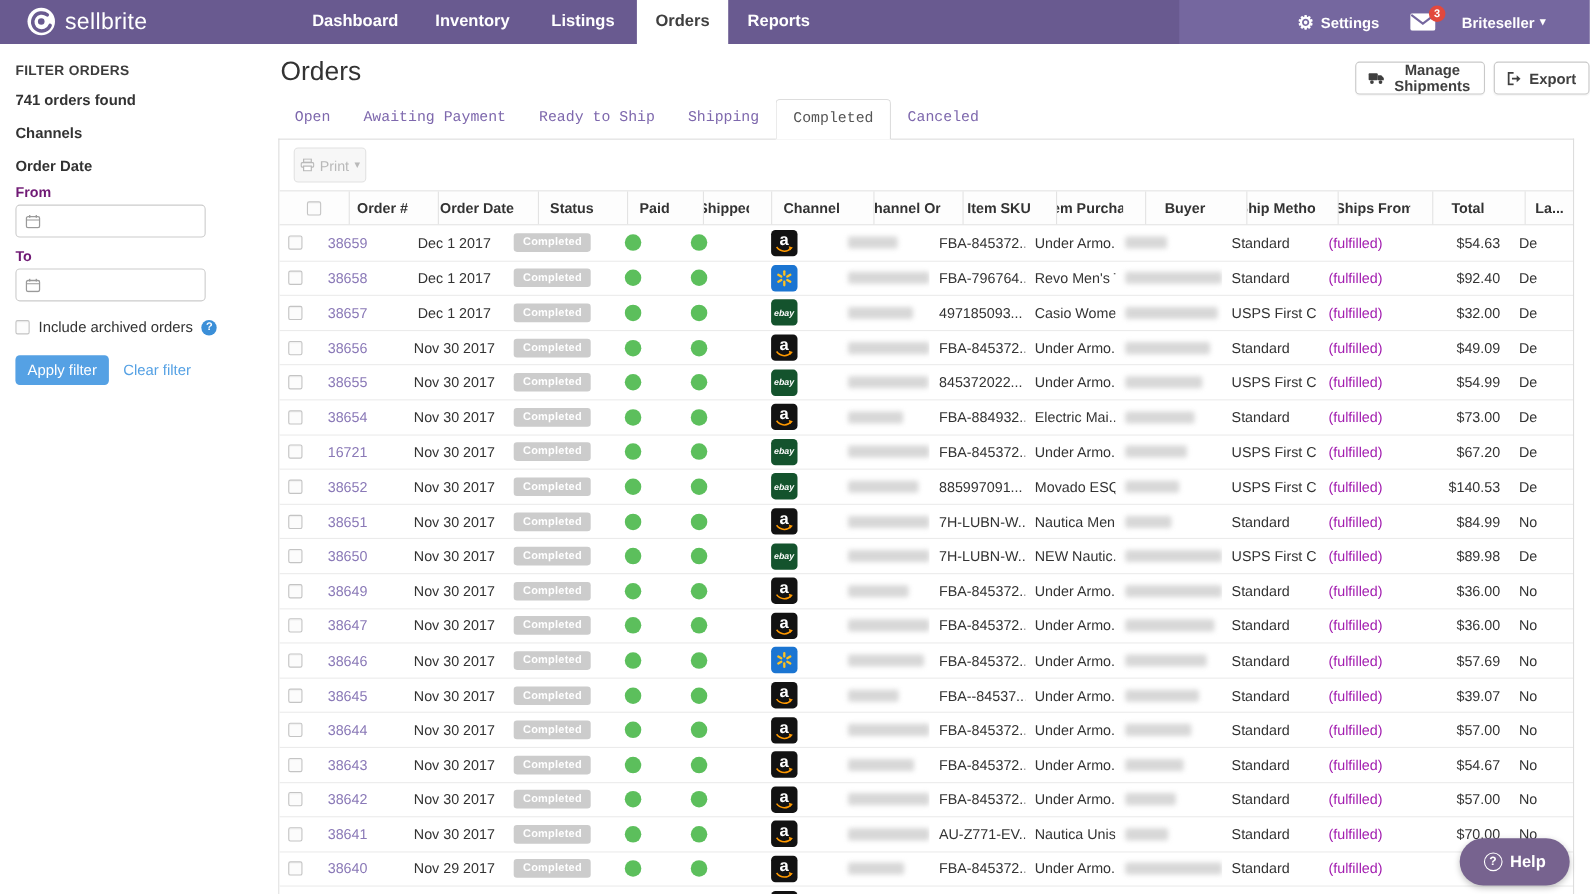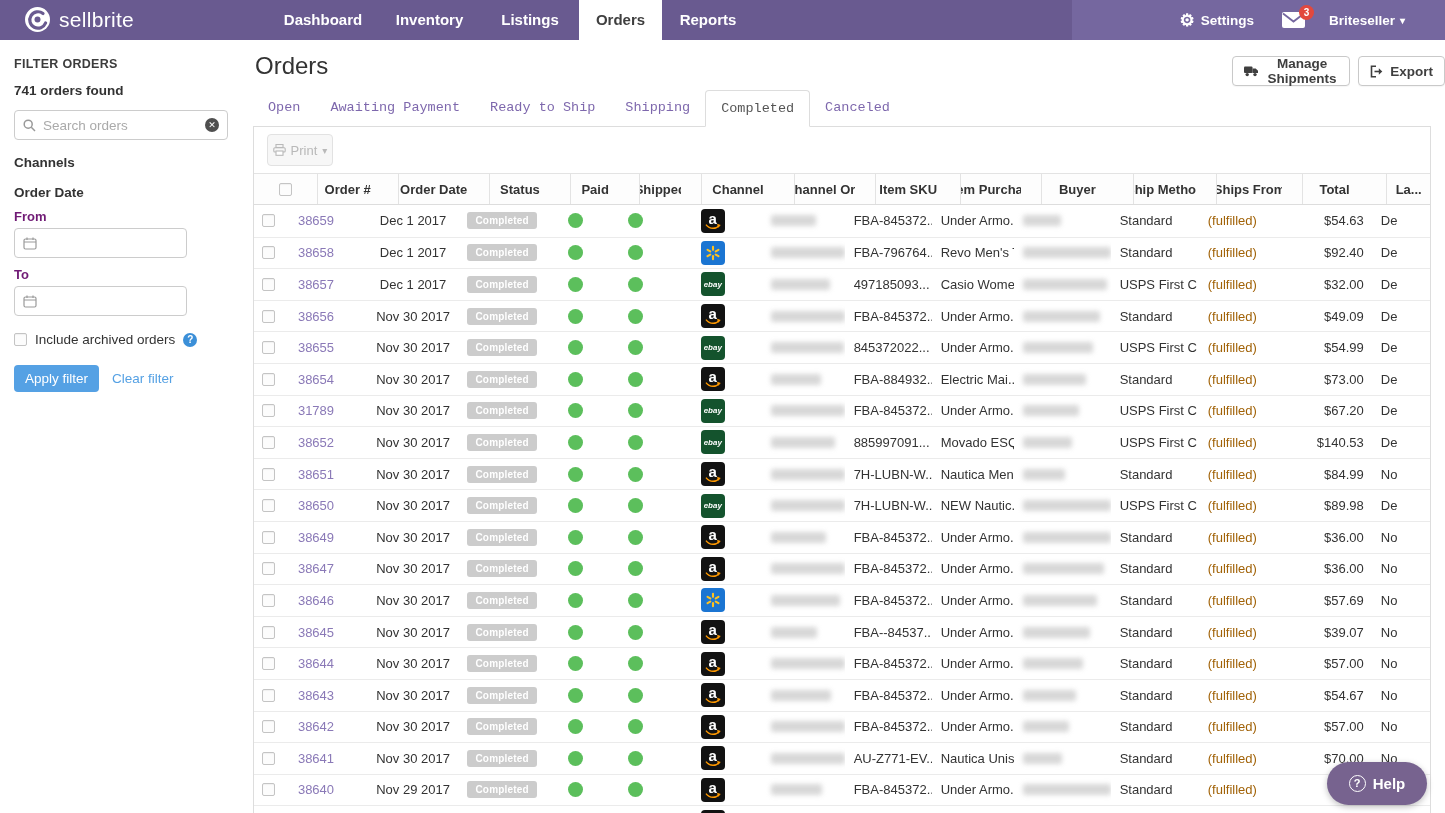--- a/index.html
+++ b/index.html
@@ -78,21 +78,21 @@
   .trow:first-child { border-top:none; }
   .cell { display:flex; align-items:center; justify-content:center; height:100%; overflow:hidden;
     white-space:nowrap; font-size:13px; }
   .col-cb{width:30px} .col-order{width:85px} .col-date{width:99px} .col-status{width:86px}
   .col-paid{width:67px} .col-shipped{width:57px} .col-channel{width:103px} .col-chord{width:85px}
   .col-sku{width:90px} .col-item{width:85px} .col-buyer{width:100px} .col-ship{width:89px}
   .col-from{width:91px} .col-total{width:90px} .col-la{width:60px}
   .trow .col-order { justify-content:flex-start; padding-left:15px; }
   .trow .col-sku, .trow .col-item, .trow .col-ship { justify-content:flex-start; padding-left:9px; }
   .trow .col-chord, .trow .col-buyer { justify-content:flex-start; padding-left:9px; }
-  .trow .col-from { justify-content:flex-start; padding-left:11px; color:#a16207; }
+  .trow .col-from { justify-content:flex-start; padding-left:11px; color:#a21caf; }
   .trow .col-total { justify-content:flex-end; padding-right:8px; }
   .trow .col-la { justify-content:flex-start; padding-left:9px; }
   .order-link { color:#8a79b7; text-decoration:none; cursor:pointer; }
   .badge { background:#ccc; color:#fff; font-size:10px; font-weight:bold; padding:3px 8px;
     border-radius:3px; letter-spacing:.2px; }
   .dot { width:15px; height:15px; border-radius:50%; background:#5cbf5c; }
   .blur { display:inline-block; height:11px; border-radius:2px; background:#bdbdbd; filter:blur(2.5px);
     opacity:.6; }
   .chip { width:24px; height:24px; border-radius:4px; display:flex; align-items:center; justify-content:center;
     position:relative; }
@@ -154,30 +154,20 @@
       <span>Briteseller</span>
       <span class="caret">▾</span>
     </div>
   </div>
 </div>
 
 <div class="sidebar">
   <div class="sb-title">FILTER ORDERS</div>
   <div class="sb-found">741 orders found</div>
 
-  <div class="search-box">
-    <span>
-      <svg width="13" height="13" viewBox="0 0 13 13">
-        <circle cx="5.2" cy="5.2" r="4" fill="none" stroke="#999" stroke-width="1.5"></circle>
-        <line x1="8.3" y1="8.3" x2="12" y2="12" stroke="#999" stroke-width="1.5"></line>
-      </svg>
-    </span>
-    <input type="text" placeholder="Search orders" style="">
-    <span class="clear-ic">✕</span>
-  </div>
 
   <div class="sb-label">Channels</div>
 
   <div class="sb-label">Order Date</div>
   <div class="sb-sublabel">From</div>
   <div class="date-box">
     <span>
       <svg width="14" height="13" viewBox="0 0 14 13">
         <rect x="1" y="2" width="12" height="10" rx="1.5" fill="none" stroke="#9a9a9a" stroke-width="1.2"></rect>
         <line x1="1" y1="5" x2="13" y2="5" stroke="#9a9a9a" stroke-width="1"></line>
@@ -507,21 +497,21 @@
         <div class="cell col-ship">Standard</div>
         <div class="cell col-from">(fulfilled)</div>
         <div class="cell col-total">$73.00</div>
         <div class="cell col-la">De</div>
       </div>
       <div class="trow">
         <div class="cell col-cb">
           <span class="cb"></span>
         </div>
         <div class="cell col-order">
-          <a class="order-link">31789</a>
+          <a class="order-link">16721</a>
         </div>
         <div class="cell col-date">Nov 30 2017</div>
         <div class="cell col-status">
           <span class="badge">Completed</span>
         </div>
         <div class="cell col-paid">
           <span class="dot"></span>
         </div>
         <div class="cell col-shipped">
           <span class="dot"></span>

